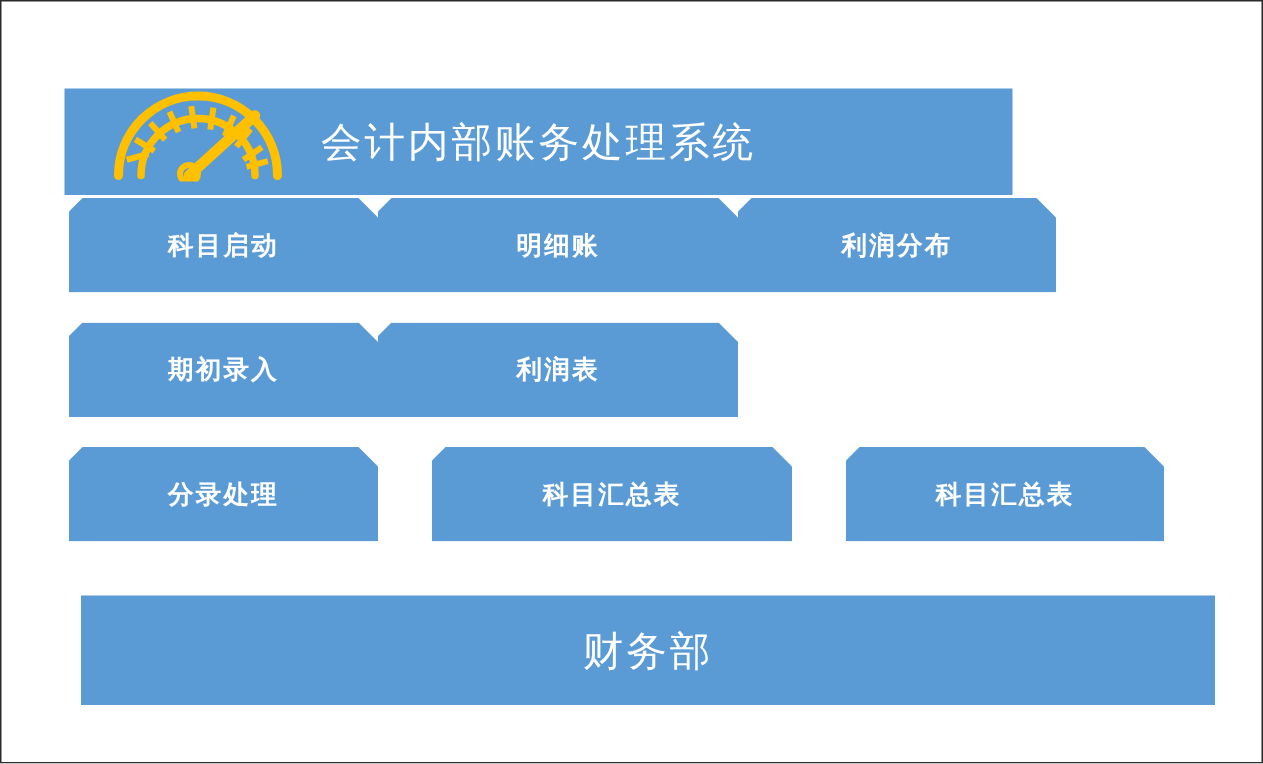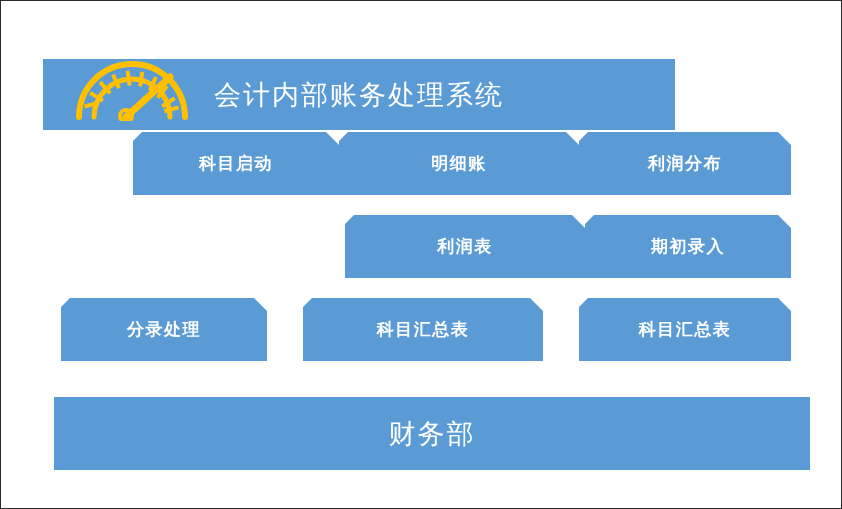--- a/index.html
+++ b/index.html
@@ -55,21 +55,21 @@
 
   
   #grid {
     position: absolute;
     left: 45px;
     top: 131px;
     width: 745px;
   }
   .grid-row {
     display: flex;
-    justify-content: flex-end;
+    justify-content: flex-start;
     margin-bottom: 20px;
   }
   .grid-row:last-child { margin-bottom: 0; gap: 36px; }
 
   .node-btn {
     position: relative;
     width: 206px;
     height: 63px;
     background: #5B9BD5;
     color: #ffffff;
@@ -156,25 +156,25 @@
       </div>
       <div class="node-btn col-2">
         <span class="node-label">明细账</span>
       </div>
       <div class="node-btn col-3">
         <span class="node-label">利润分布</span>
       </div>
     </div>
 
     <div class="grid-row">
+      <div class="node-btn col-1">
+        <span class="node-label">期初录入</span>
+      </div>
       <div class="node-btn col-2">
         <span class="node-label">利润表</span>
-      </div>
-      <div class="node-btn col-1">
-        <span class="node-label">期初录入</span>
       </div>
     </div>
 
     <div class="grid-row">
       <div class="node-btn col-1">
         <span class="node-label">分录处理</span>
       </div>
       <div class="node-btn col-2">
         <span class="node-label">科目汇总表</span>
       </div>

